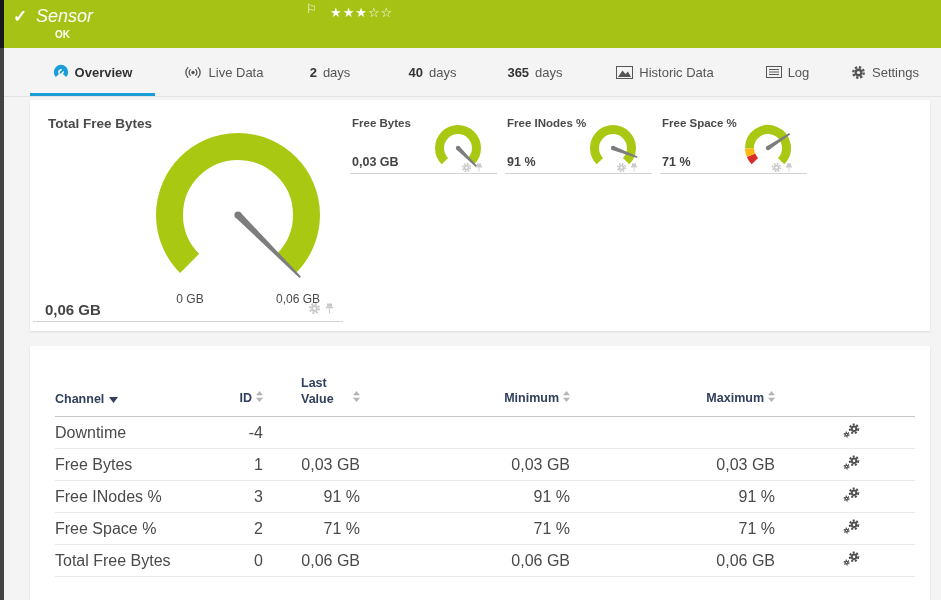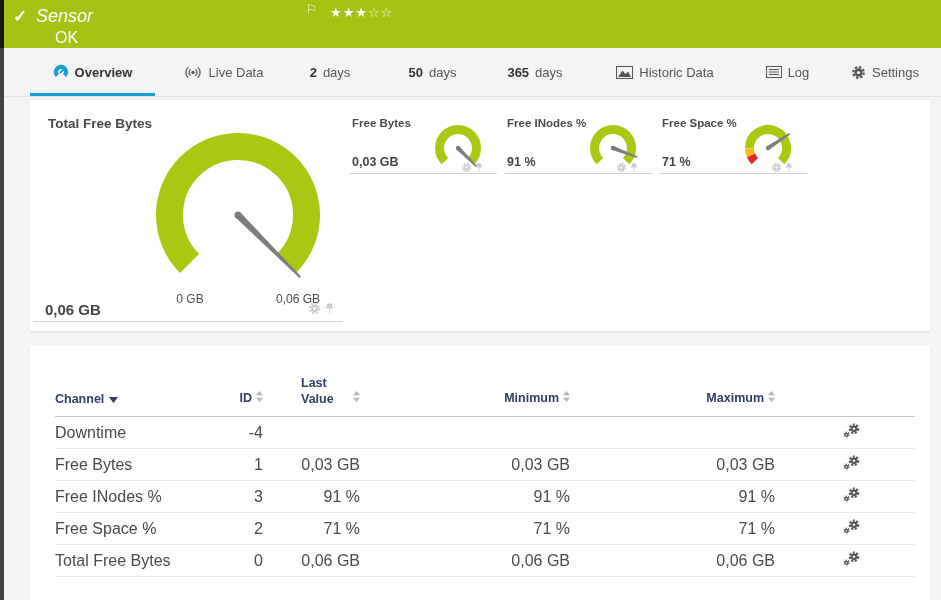--- a/index.html
+++ b/index.html
@@ -14,21 +14,21 @@
   .strip-top    { position:absolute; left:0; top:0;  width:4px; height:48px;  background:#181818; z-index:30; }
   .strip-bottom { position:absolute; left:0; top:48px; width:4px; height:552px; background:#424242; z-index:30; }
 
   
   .green-header { position:absolute; left:0; top:0; width:941px; height:48px; background:#a6c214; z-index:20; }
   .gh-check  { position:absolute; left:13px; top:6px;  color:#fff; font-size:17px; font-weight:bold; }
   .gh-kind   { position:absolute; left:36px; top:6px;  color:#fff; font-size:18px; font-style:italic; }
   .gh-title  { position:absolute; left:92px; top:6px;  color:#fff; font-size:18px; font-weight:bold; }
   .gh-flag   { position:absolute; left:306px; top:2px; color:#fff; font-size:12px; }
   .gh-stars  { position:absolute; left:330px; top:5px; color:#fff; font-size:13px; letter-spacing:1px; }
-  .gh-status { position:absolute; left:55px; top:29px; color:#fff; font-size:16px; font-weight:normal; }
+  .gh-status { position:absolute; left:55px; top:29px; color:#fff; font-size:10px; font-weight:bold; }
 
   
   .tabbar { position:absolute; left:0; top:48px; width:941px; height:49px; background:#f4f4f4; border-bottom:1px solid #e3e3e3; z-index:10; }
   .tab { position:absolute; top:0; height:48px; display:flex; align-items:center; justify-content:center; gap:6px;
          font-size:13px; color:#555; cursor:pointer; }
   .tab .num { font-weight:bold; color:#333; }
   .tab-overview { left:30px;  width:125px; color:#333; font-weight:bold; }
   .tab-livedata { left:168px; width:110px; }
   .tab-2days    { left:295px; width:70px; }
   .tab-30days   { left:395px; width:75px; }
@@ -116,21 +116,21 @@
         <path d="M 15.1 1.6 A 6.9 6.9 0 0 1 15.1 11.4" fill="none" stroke="#555" stroke-width="1.3" stroke-linecap="round"></path>
       </svg>
     </span>
     <span>Live Data</span>
   </div>
   <div class="tab tab-2days">
     <span class="num">2</span>
     <span>days</span>
   </div>
   <div class="tab tab-30days">
-    <span class="num">50</span>
+    <span class="num">40</span>
     <span>days</span>
   </div>
   <div class="tab tab-365days">
     <span class="num">365</span>
     <span>days</span>
   </div>
   <div class="tab tab-log">
     <span class="icon">
       <svg width="16" height="12" viewBox="0 0 16 12">
         <rect x="0.5" y="0.5" width="15" height="11" fill="none" stroke="#555" stroke-width="1"></rect>

